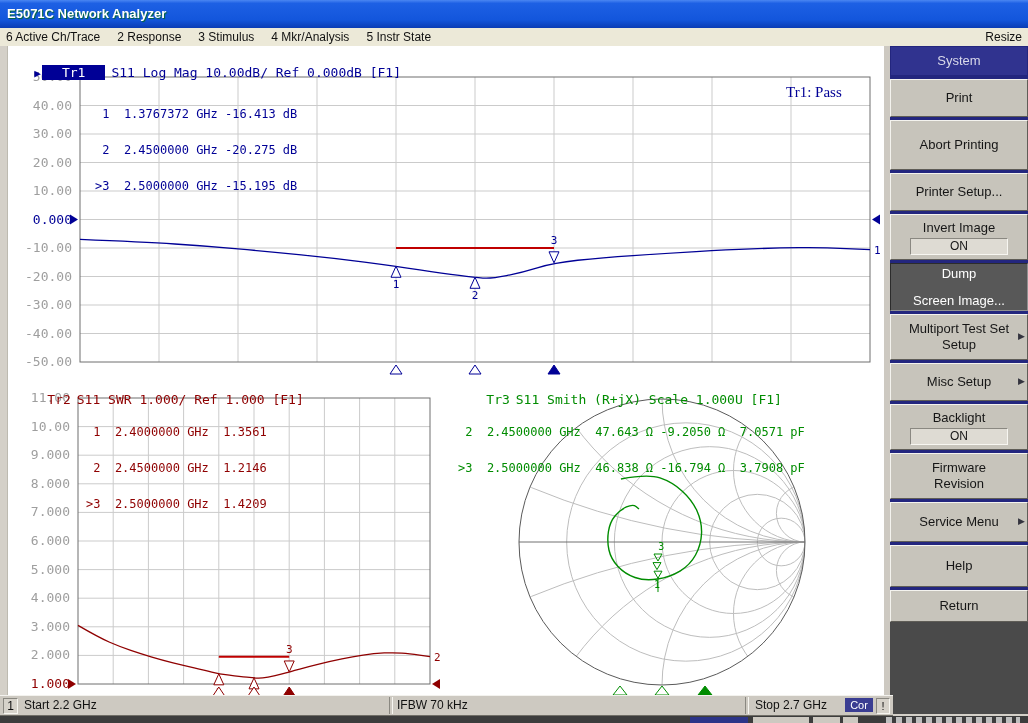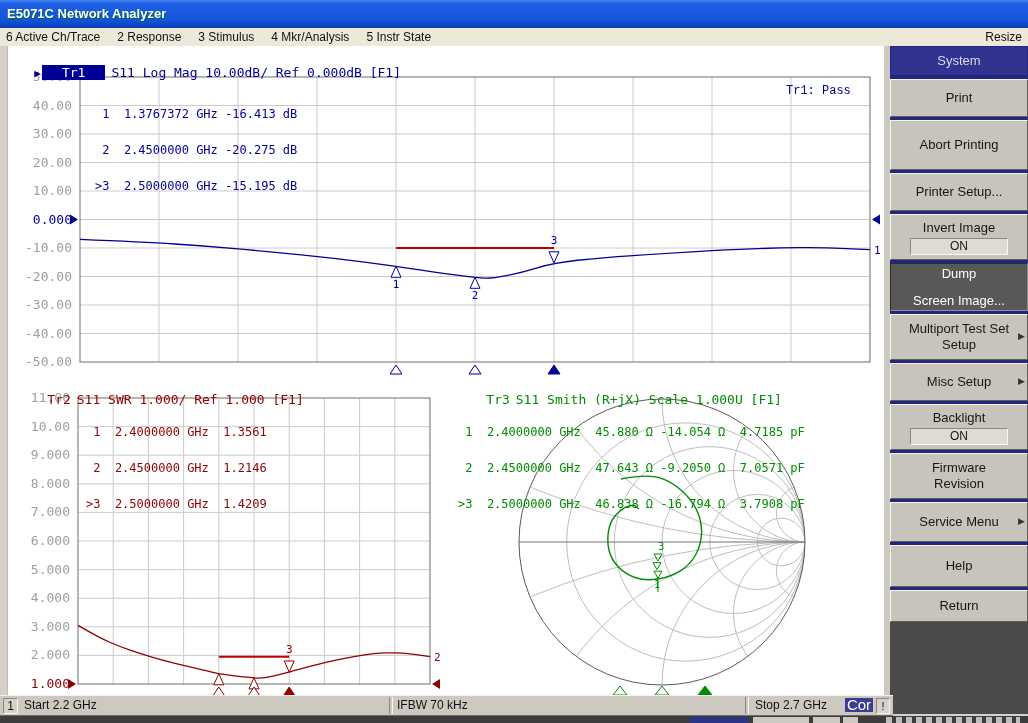--- a/index.html
+++ b/index.html
@@ -19,21 +19,21 @@
   .main{position:absolute;left:0;top:46px;width:884px;height:649px;background:#fff;}
   .leftstrip{position:absolute;left:0;top:46px;width:7px;height:668px;background:#d4d0c8;border-right:1px solid #bdbab0;}
   .sidestrip{position:absolute;left:884px;top:46px;width:6px;height:668px;background:#cdc9c1;}
   svg#plots{position:absolute;left:0;top:0;width:1028px;height:723px;pointer-events:none;}
   
   .hdr{position:absolute;font-family:"DejaVu Sans Mono",monospace;font-size:13px;line-height:15px;white-space:pre;}
   .hdr .tri{font-size:11px;margin-right:1px;}
   .chip{background:#000096;color:#fff;padding:0 20px;margin-right:6px;}
   .chip2{margin-right:6px;}
   .mkrtable{position:absolute;font-family:"DejaVu Sans Mono",monospace;font-size:12px;line-height:12px;white-space:pre;}
-  .pass{position:absolute;font-family:Liberation Mono, monospace;font-size:12px;color:#000096;}
+  .pass{position:absolute;font-family:Liberation Serif, serif;font-size:15px;color:#000096;}
   
   .softkeys{position:absolute;left:890px;top:46px;width:138px;height:668px;background:#4a4a4a;}
   .sk{position:relative;box-sizing:border-box;background:#c7c4bb;color:#161616;font-size:13px;
       border-top:1px solid #f4f3ee;border-left:1px solid #f4f3ee;
       border-bottom:1px solid #5f5d57;border-right:1px solid #5f5d57;
       display:flex;flex-direction:column;justify-content:center;align-items:center;text-align:center;cursor:default;}
   .sk-wrap{border-top:3px solid #23267e;}
   .sk-header{background:#30338f;color:#d9d9ea;border:1px solid #23267e;font-size:13px;}
   .sk-pressed{background:#585858;color:#fff;border-top:1px solid #2c2c2c;border-left:1px solid #2c2c2c;
       border-bottom:1px solid #909090;border-right:1px solid #909090;}
@@ -43,21 +43,21 @@
   .sk-arrow{position:absolute;right:2px;top:50%;margin-top:-6px;font-size:9px;color:#33333e;}
   
   .statusbar{position:absolute;left:0;top:695px;width:893px;height:19px;background:#cdc9c1;
      border-top:1px solid #f3f2ee;border-bottom:1px solid #6f6d66;font-size:12px;color:#111;}
   .sb-ch{position:absolute;left:3px;top:2px;width:13px;height:14px;text-align:center;line-height:14px;
      background:#d6d2ca;border:1px solid;border-color:#8a8881 #f7f6f1 #f7f6f1 #8a8881;}
   .sb-start{position:absolute;left:24px;top:2px;line-height:15px;}
   .sb-ifbw{position:absolute;left:397px;top:2px;line-height:15px;}
   .sb-stop{position:absolute;left:755px;top:2px;line-height:15px;}
   .sb-cor{position:absolute;left:845px;top:2px;width:28px;height:14px;background:#3a3d92;color:#fff;
-     text-align:center;line-height:14px;font-size:15px;}
+     text-align:center;line-height:14px;font-size:11px;}
   .sb-alert{position:absolute;left:876px;top:2px;width:12px;height:14px;text-align:center;line-height:14px;
      background:#d6d2ca;border:1px solid;border-color:#8a8881 #f7f6f1 #f7f6f1 #8a8881;font-size:11px;}
   .sb-div{position:absolute;top:1px;width:2px;height:17px;border-left:1px solid #8a8881;border-right:1px solid #f7f6f1;}
   
   .bottomstrip{position:absolute;left:0;top:716px;width:1028px;height:7px;background:#3c3c3c;overflow:hidden;}
   .bs-seg{position:absolute;top:1px;height:6px;}
 </style>
 </head>
 <body>
 
@@ -223,21 +223,20 @@
   <div class="mkrtable" style="left:86px;top:402px;color:#8f0000">
     <div> 1  2.4000000 GHz  1.3561</div>
     <div> 2  2.4500000 GHz  1.2146</div>
     <div>&gt;3  2.5000000 GHz  1.4209</div>
   </div>
 
   <div class="hdr" style="left:455px;top:377px;color:#008c00">
     <span class="chip2">Tr3</span><span>S11 Smith (R+jX) Scale 1.000U [F1]</span>
   </div>
   <div class="mkrtable" style="left:458px;top:402px;color:#008c00">
-    <div> 1  2.4000000 GHz  45.880 Ω -14.054 Ω  4.7185 pF</div>
     <div> 2  2.4500000 GHz  47.643 Ω -9.2050 Ω  7.0571 pF</div>
     <div>&gt;3  2.5000000 GHz  46.838 Ω -16.794 Ω  3.7908 pF</div>
   </div>
 
   <div class="softkeys" id="softkeys">
       <div>
         <div class="sk sk-header" style="height: 30px;">
           <div class="sk-line">System</div>
         </div>
       </div>

